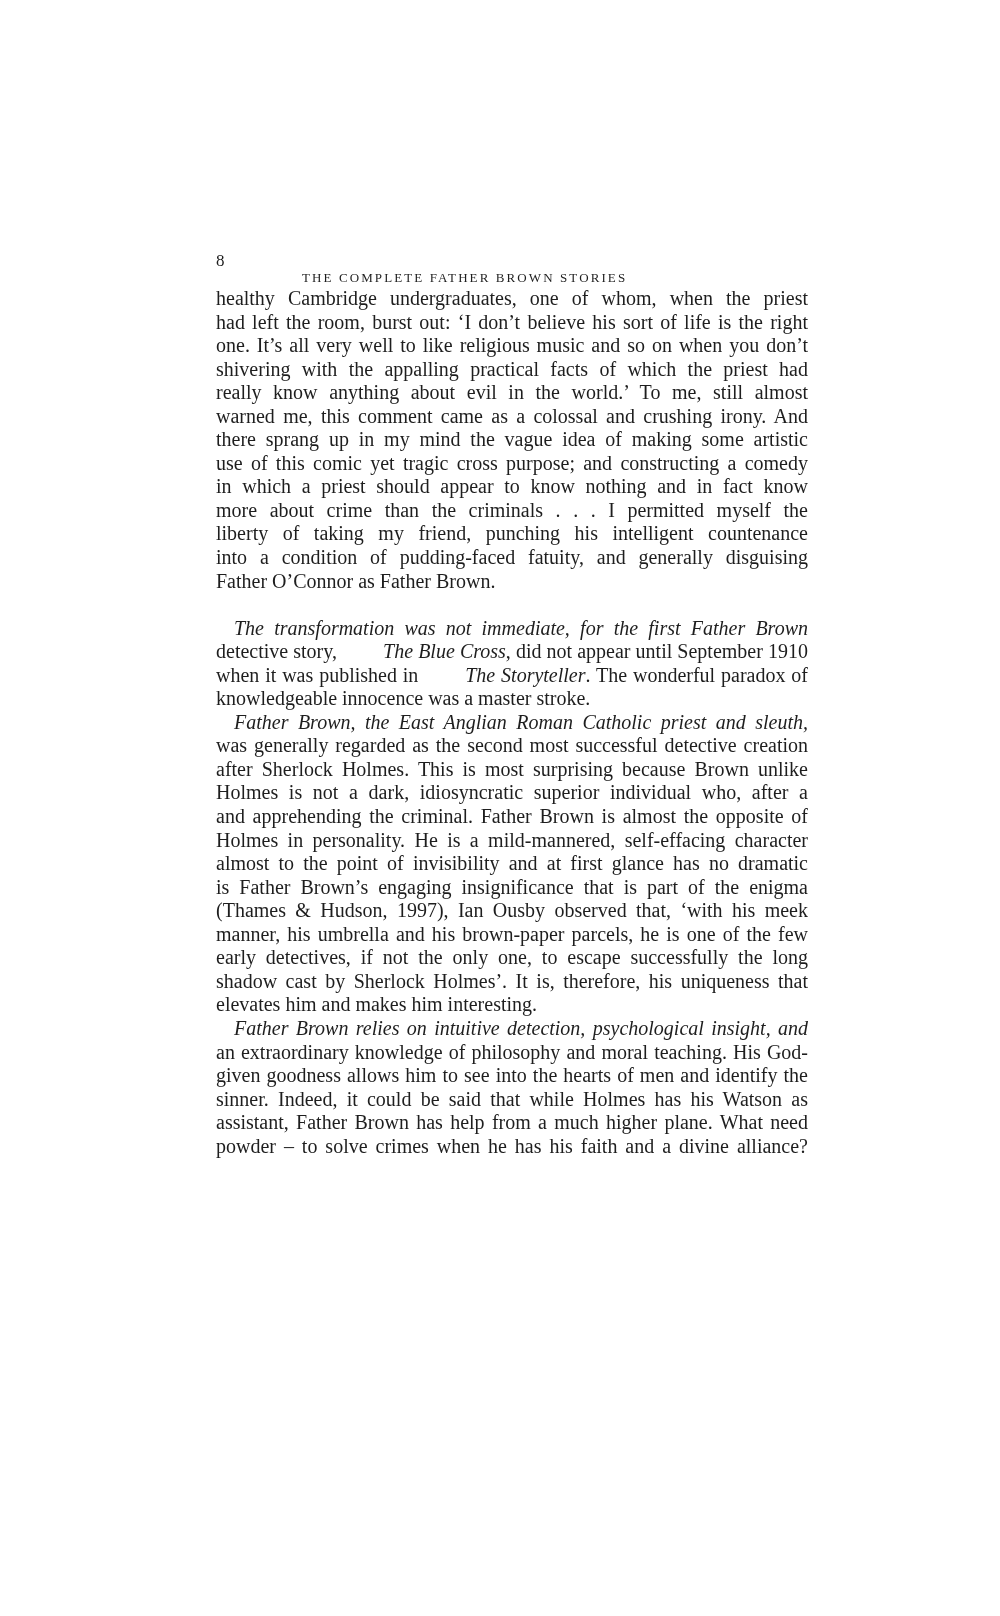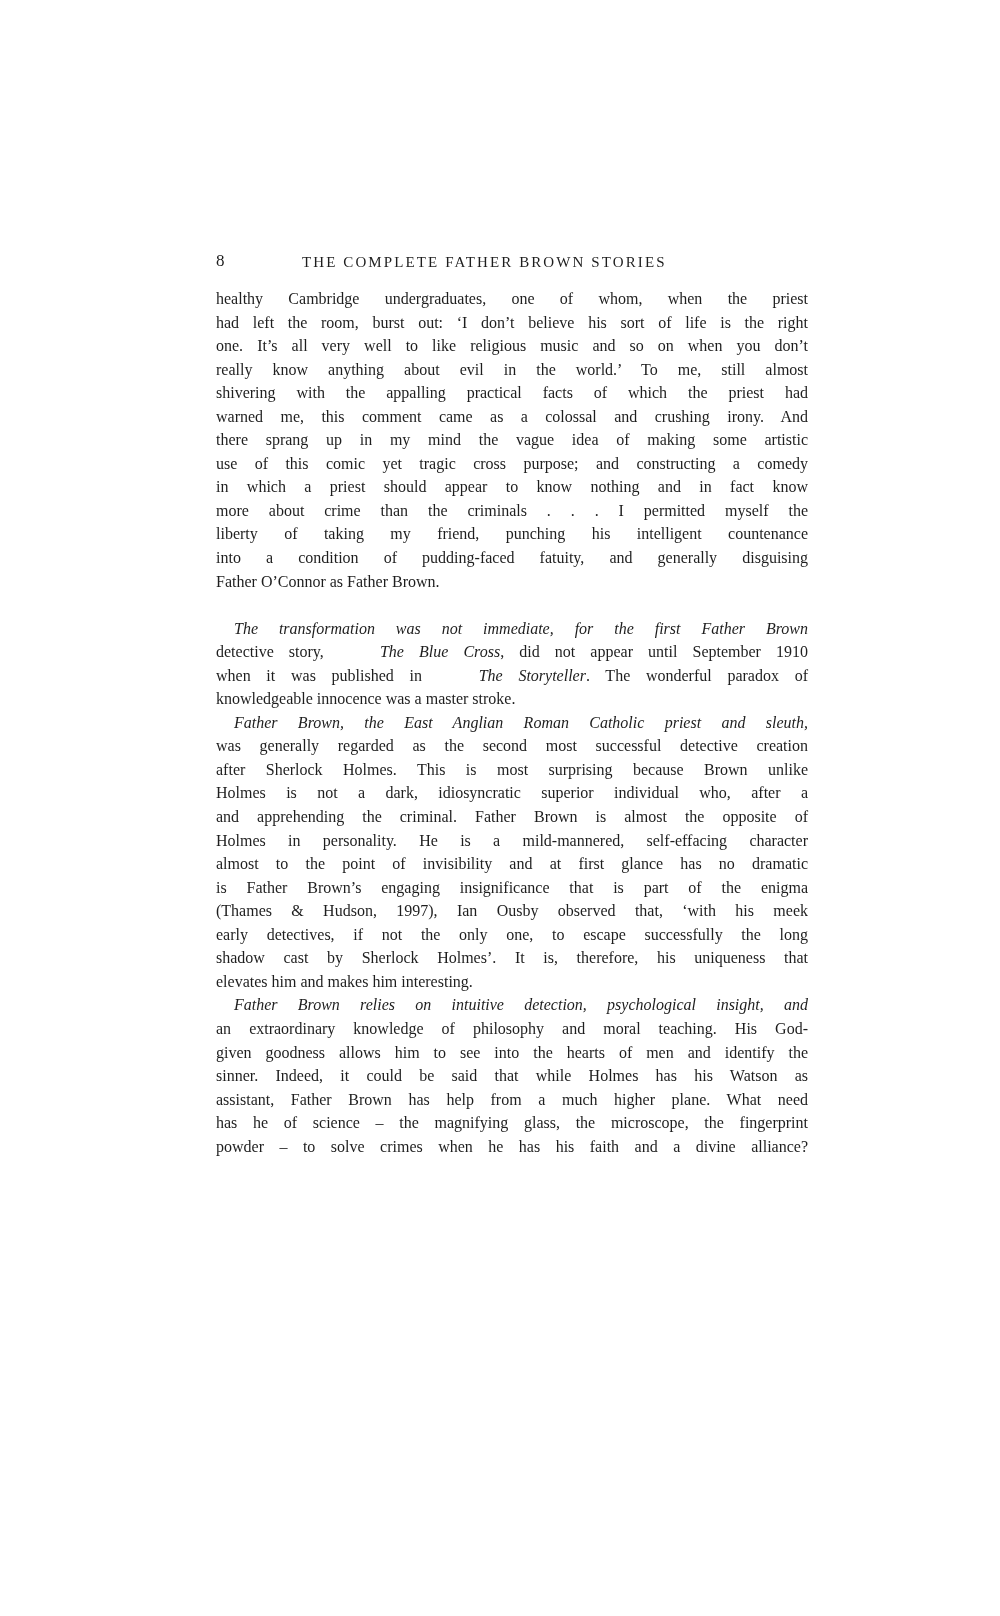--- a/index.html
+++ b/index.html
@@ -32,35 +32,35 @@
     }
     .folio {
       position: absolute;
       left: 0;
       top: 0;
       font-size: 17px;
     }
     .head-title {
       position: absolute;
       left: 86px;
-      top: 1px;
-      font-size: 15px;
+      top: 17px;
+      font-size: 13px;
       letter-spacing: 2.1px;
     }
     .text-block {
       position: absolute;
       left: 216px;
       top: 287px;
       width: 592px;
     }
     .line {
       display: block;
       height: 23.55px;
       line-height: 23.55px;
-      font-size: 16px;
+      font-size: 20px;
       white-space: nowrap;
       text-align: justify;
       text-align-last: justify;
     }
     .line.last {
       text-align-last: left;
     }
     .line.indent {
       padding-left: 18px;
       font-style: italic;
@@ -78,22 +78,22 @@
   <div class="running-head">
     <span class="folio">8</span>
     <span class="head-title">THE COMPLETE FATHER BROWN STORIES</span>
   </div>
 
   <div class="text-block" id="text-block">
       <div>
         <span class="line">healthy Cambridge undergraduates, one of whom, when the priest</span>
         <span class="line">had left the room, burst out: ‘I don’t believe his sort of life is the right</span>
         <span class="line">one. It’s all very well to like religious music and so on when you don’t</span>
+        <span class="line">shivering with the appalling practical facts of which the priest had</span>
         <span class="line">really know anything about evil in the world.’ To me, still almost</span>
-        <span class="line">shivering with the appalling practical facts of which the priest had</span>
         <span class="line">warned me, this comment came as a colossal and crushing irony. And</span>
         <span class="line">there sprang up in my mind the vague idea of making some artistic</span>
         <span class="line">use of this comic yet tragic cross purpose; and constructing a comedy</span>
         <span class="line">in which a priest should appear to know nothing and in fact know</span>
         <span class="line">more about crime than the criminals . . . I permitted myself the</span>
         <span class="line">liberty of taking my friend, punching his intelligent countenance</span>
         <span class="line">into a condition of pudding-faced fatuity, and generally disguising</span>
         <span class="line last">Father O’Connor as Father Brown.</span>
       </div>
       <span class="gap"></span>
@@ -106,27 +106,27 @@
       <div>
         <span class="line indent">Father Brown, the East Anglian Roman Catholic priest and sleuth,</span>
         <span class="line">was generally regarded as the second most successful detective creation</span>
         <span class="line">after Sherlock Holmes. This is most surprising because Brown unlike</span>
         <span class="line">Holmes is not a dark, idiosyncratic superior individual who, after a</span>
         <span class="line">and apprehending the criminal. Father Brown is almost the opposite of</span>
         <span class="line">Holmes in personality. He is a mild-mannered, self-effacing character</span>
         <span class="line">almost to the point of invisibility and at first glance has no dramatic</span>
         <span class="line">is Father Brown’s engaging insignificance that is part of the enigma</span>
         <span class="line">(Thames &amp; Hudson, 1997), Ian Ousby observed that, ‘with his meek</span>
+        <span class="line">manner, his umbrella and his brown-paper parcels, he is one of the few</span>
         <span class="line">early detectives, if not the only one, to escape successfully the long</span>
         <span class="line">shadow cast by Sherlock Holmes’. It is, therefore, his uniqueness that</span>
         <span class="line last">elevates him and makes him interesting.</span>
       </div>
       <div>
         <span class="line indent">Father Brown relies on intuitive detection, psychological insight, and</span>
         <span class="line">an extraordinary knowledge of philosophy and moral teaching. His God-</span>
         <span class="line">given goodness allows him to see into the hearts of men and identify the</span>
         <span class="line">sinner. Indeed, it could be said that while Holmes has his Watson as</span>
         <span class="line">assistant, Father Brown has help from a much higher plane. What need</span>
-        <span class="line">has he of science – the magnifying glass, the microscope, the fingerprint</span>
         <span class="line">powder – to solve crimes when he has his faith and a divine alliance?</span>
       </div>
     </div>
 </div>
 
 </body></html>

